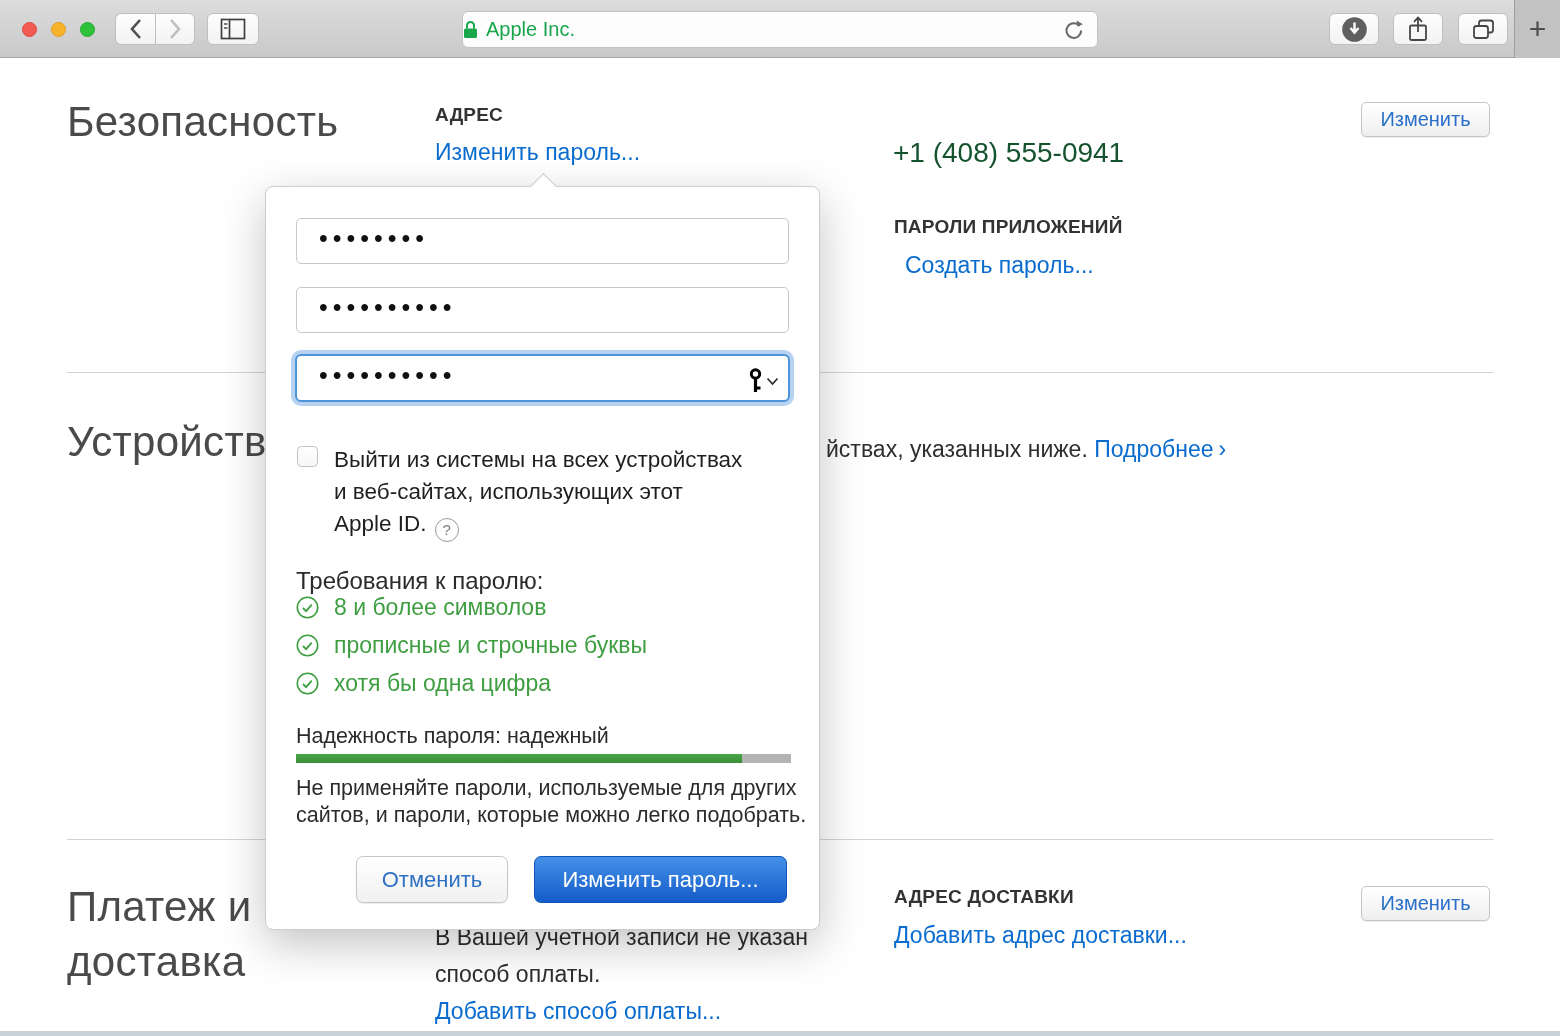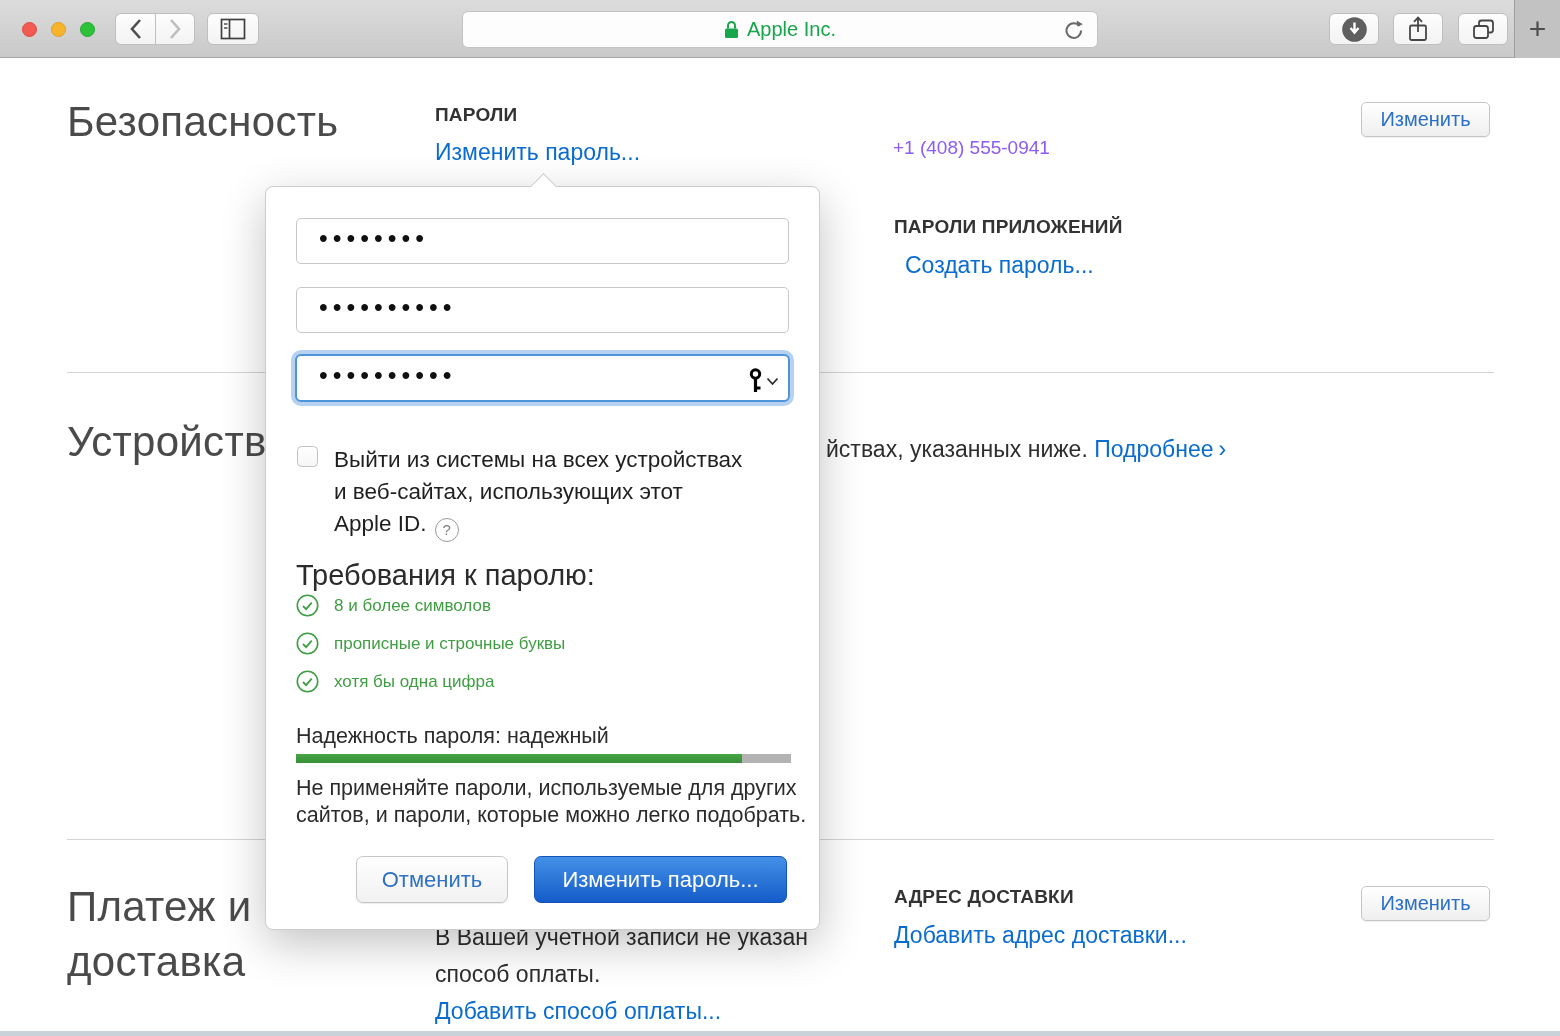--- a/index.html
+++ b/index.html
@@ -16,33 +16,33 @@
   .light.green  { left:80px; background:#2ec23a; border:1px solid #27a932; }
   .tbtn { position:absolute; top:13px; height:32px; background:linear-gradient(#fdfdfd,#f3f3f3);
     border:1px solid #bfbfbf; border-radius:6px; display:flex; align-items:center; justify-content:center; cursor:default; }
   .tbtn.seg-l { left:115px; width:40px; border-top-right-radius:0; border-bottom-right-radius:0; border-right:none; }
   .tbtn.seg-r { left:155px; width:40px; border-top-left-radius:0; border-bottom-left-radius:0; }
   .tbtn.sb    { left:207px; width:52px; }
   .tbtn.dl    { left:1329px; width:50px; }
   .tbtn.share { left:1393px; width:50px; }
   .tbtn.tabs  { left:1458px; width:50px; }
   .addressbar { position:absolute; left:462px; top:11px; width:636px; height:37px; background:#fdfdfd;
-    border:1px solid #c3c3c3; border-radius:6px; display:flex; align-items:center; justify-content:center; }
+    border:1px solid #c3c3c3; border-radius:6px; display:flex; align-items:center; justify-content:flex-start; }
   .addr-inner { display:flex; align-items:center; gap:8px; color:#18a64c; font-size:20px; }
   .refresh { position:absolute; right:12px; top:7px; }
   .newtab { position:absolute; left:1514px; top:0; width:46px; height:58px; background:#c2c2c2;
     border-left:1px solid #9e9e9e; display:flex; align-items:center; justify-content:center;
     font-size:30px; font-weight:300; color:#4d4d4d; }
 
   
   .abs { position:absolute; }
   .h1 { font-size:42px; font-weight:400; color:#4a4a4a; letter-spacing:.3px; }
   .caps { font-size:19px; font-weight:600; color:#333; letter-spacing:.2px; }
   .body-t { font-size:23px; color:#2e2e2e; }
-  .phone { font-size:19px; color:#8b5cf6; }
+  .phone { font-size:28px; color:#14532d; }
   .link { font-size:23px; color:#0a6cce; cursor:pointer; text-decoration:none; }
   .divider { position:absolute; left:67px; width:1427px; height:1px; background:#d4d4d4; }
   .btn-edit { position:absolute; width:129px; height:35px; border-radius:5px;
     background:linear-gradient(#ffffff,#efefef); border:1px solid #c6c6c6;
     box-shadow:0 1px 1px rgba(0,0,0,.07); color:#2a6fc9; font-size:20px;
     display:flex; align-items:center; justify-content:center; }
   .bottom-strip { position:absolute; left:0; top:1031px; width:1560px; height:5px; background:#c9d2d8; }
 
   
   .popover { position:absolute; left:265px; top:186px; width:555px; height:744px; background:#fff;
@@ -57,23 +57,23 @@
   .pw-field.f3 { top:167px; left:29px; width:495px; height:48px; border:2px solid #4d94db;
     border-radius:6px; box-shadow:0 0 0 4px rgba(122,173,227,.55); padding-right:58px; }
   .field-icons { position:absolute; top:181px; right:40px; display:flex; align-items:center; gap:3px; }
   .checkbox { position:absolute; left:31px; top:259px; width:21px; height:21px;
     border:1px solid #c1c1c1; border-radius:4.5px; background:linear-gradient(#ffffff,#f6f6f6); }
   .signout { position:absolute; left:68px; top:257px; width:462px; font-size:22.5px;
     line-height:32px; color:#1f1f1f; }
   .help { display:inline-flex; width:24px; height:24px; border:1.5px solid #9a9a9a; border-radius:50%;
     color:#7d7d7d; font-size:15px; align-items:center; justify-content:center;
     vertical-align:-4px; margin-left:8px; }
-  .req-title { position:absolute; left:30px; top:372px; font-size:29px; color:#2b2b2b; }
+  .req-title { position:absolute; left:30px; top:380px; font-size:24px; color:#2b2b2b; }
   .req-row { position:absolute; left:30px; display:flex; align-items:center; gap:15px; }
-  .req-row span { font-size:17px; color:#3f9e41; }
+  .req-row span { font-size:23px; color:#3f9e41; }
   .strength-label { position:absolute; left:30px; top:537px; font-size:21.5px; color:#2b2b2b; }
   .strength-track { position:absolute; left:30px; top:567px; width:495px; height:9px; background:#b3b3b3; }
   .strength-fill { height:9px; background:linear-gradient(#49a546,#378f36); width:0; }
   .warn { position:absolute; left:30px; font-size:21.5px; color:#2b2b2b; }
   .btn { position:absolute; top:669px; height:47px; border-radius:7px; font-size:22px;
     display:flex; align-items:center; justify-content:center; cursor:default; }
   .btn.cancel { left:90px; width:152px; background:linear-gradient(#fefefe,#f1f1f1);
     border:1px solid #c6c6c6; color:#2f71c4; box-shadow:0 1px 1px rgba(0,0,0,.08); }
   .btn.submit { left:268px; width:253px; background:linear-gradient(#4490e7,#145cc9);
     border:1px solid #1254ba; color:#fff; }
@@ -140,21 +140,21 @@
           <rect x="9" y="3.5" width="14" height="12" rx="2.5" fill="none" stroke="#464646" stroke-width="1.8"></rect>
           <rect x="4" y="9" width="14" height="12" rx="2.5" fill="#fafafa" stroke="#464646" stroke-width="1.8"></rect>
         </svg>
     </div>
     <div class="newtab">
       <span>+</span>
     </div>
   </div>
 
   <div class="abs h1" style="left:67px; top:98px;">Безопасность</div>
-  <div class="abs caps" style="left:435px; top:104px;">ПАРОЛИ</div>
+  <div class="abs caps" style="left:435px; top:104px;">АДРЕС</div>
   <div class="abs link" style="left:435px; top:139px;">Изменить пароль...</div>
 
   <div class="abs phone" style="left:893px; top:137px;">+1 (408) 555-0941</div>
   <div class="btn-edit" style="left:1361px; top:102px;">Изменить</div>
 
   <div class="abs caps" style="left:894px; top:216px;">ПАРОЛИ ПРИЛОЖЕНИЙ</div>
   <div class="abs link" style="left:894px; top:252px;margin-left:11px;">Создать пароль...</div>
 
   <div class="divider" style="top:372px;"></div>
 

